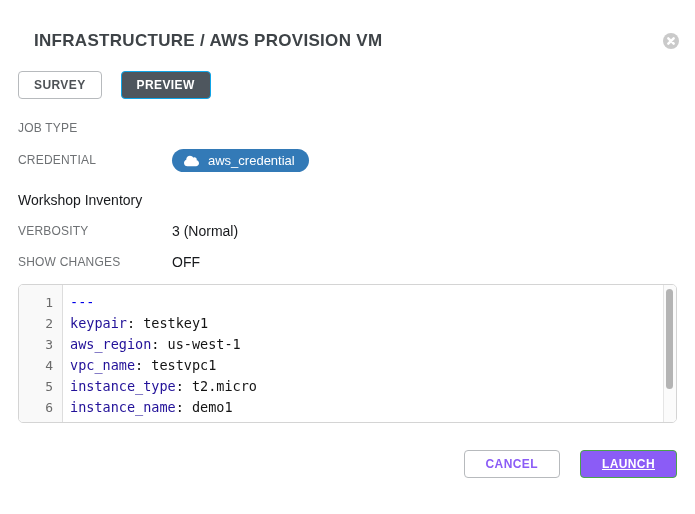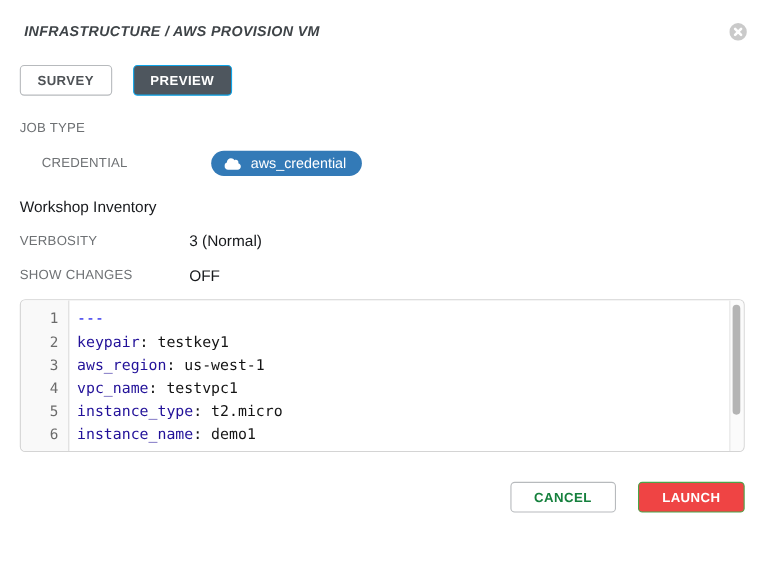--- a/index.html
+++ b/index.html
@@ -12,26 +12,25 @@
   }
   .modal {
     position: relative;
     width: 695px; height: 514px;
     background: #ffffff;
     padding: 17px 18px 0 18px;
   }
   
   .modal-header { position: relative; }
   .modal-title {
-    margin: 4px;
-    font-size: 13px; line-height: 15px;
+    margin: 16px;
+    font-size: 17px; line-height: 15px;
     font-weight: bold;
     color: #3e4347;
     letter-spacing: 0.3px;
-    font-style: italic;
   }
   .close-btn {
     position: absolute; top: 0; right: -2px;
     width: 16px; height: 16px;
     border: none; background: transparent; padding: 0;
     cursor: pointer;
   }
   
   .tabs { display: flex; gap: 19px; margin-top: 23px; align-items: flex-end; }
   .tab {
@@ -49,21 +48,21 @@
     color: #4e5256;
   }
   .tab-active {
     background: #4e565e;
     border: 1px solid #0ea5e9;
     color: #ffffff;
   }
   
   .details { margin-top: 20px; }
   .row { display: flex; align-items: flex-start; margin-bottom: 13px; }
-  .row-credential { margin-bottom: 19px; margin-top: 14px; margin-left: 20px; }
+  .row-credential { margin-bottom: 19px; margin-top: 14px; }
   .row-label {
     width: 154px; flex: 0 0 154px;
     font-size: 12px; line-height: 18px;
     color: #6e7174; letter-spacing: 0.2px;
   }
   .row-value {
     font-size: 14px; line-height: 18px;
     color: #17191c;
   }
   .cred-badge {
@@ -140,26 +139,27 @@
     display: inline-flex; align-items: center; justify-content: center;
     padding: 0 21px;
     border-radius: 4px;
     font-size: 12px; font-weight: 600; letter-spacing: 0.4px;
     cursor: pointer;
     font-family: "Liberation Sans", sans-serif;
   }
   .btn-cancel {
     background: #ffffff;
     border: 1px solid #b7babd;
-    color: #15803d;
+    color: #8b5cf6;
   }
   .btn-launch {
-    background: #ef4444;
+    background: #8b5cf6;
     border: 1px solid #4aa54a;
     color: #ffffff;
+    text-decoration: underline;
   }
 </style>
 </head>
 <body>
 
 <div class="modal">
 
   <div class="modal-header">
     <h1 class="modal-title">INFRASTRUCTURE / AWS PROVISION VM</h1>
     <button class="close-btn" aria-label="Close">

